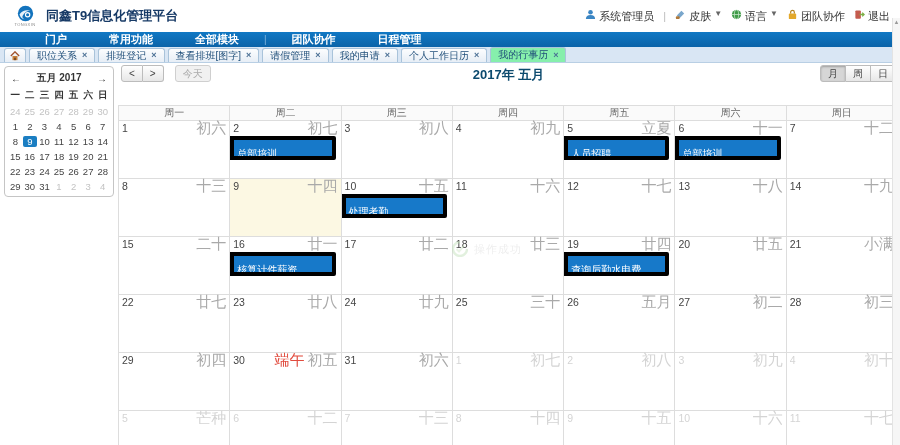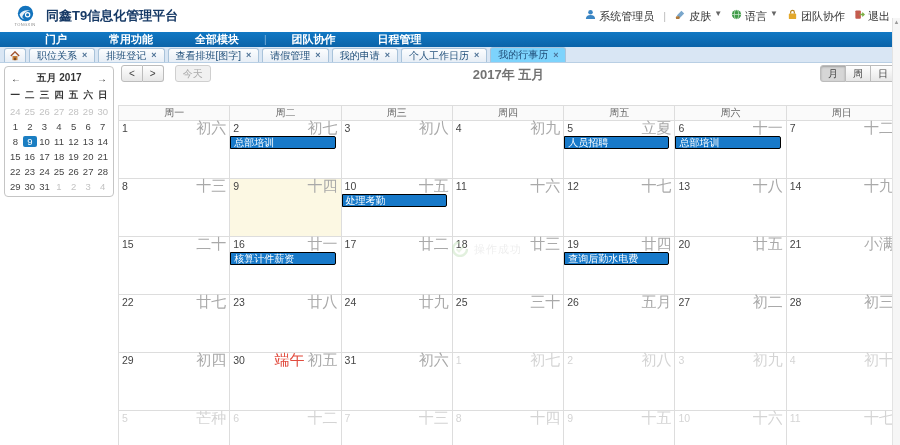--- a/index.html
+++ b/index.html
@@ -22,21 +22,21 @@
     padding-left:28px; gap:8px; }
   .nav-item { color:#fff; font-size:11px; font-weight:bold; padding:0 17px; cursor:pointer; line-height:15px; }
   .nav-div { color:#7fb4dd; font-size:10px; }
 
   
   .tab-bar { height:16px; background:#d9e6f4; border-bottom:1px solid #b9cfe4; display:flex;
     align-items:flex-end; padding:2px 4px 0 4px; }
   .tab { display:flex; align-items:center; gap:5px; font-size:10px; color:#1f4e79; background:linear-gradient(#fcfdfe,#e7eef6);
     border:1px solid #a9c3da; border-bottom:none; border-radius:3px 3px 0 0; padding:1px 7px; margin-right:3px;
     height:14px; cursor:pointer; white-space:nowrap; }
-  .tab.active { background:#7dd3fc; height:15px; }
+  .tab.active { background:#86efac; height:15px; }
   .tab .close { color:#4a6f94; font-weight:bold; font-size:9px; line-height:9px; cursor:pointer; }
   .tab.home { padding:1px 5px; }
 
   
   .content { display:flex; height:388px; background:#fff; }
   .left-panel { width:118px; flex:none; }
   .mini { border:1px solid #c5c5c5; border-radius:4px; margin:3px 4px; padding:2px 3px 4px; background:#fff; }
   .mini-head { display:flex; justify-content:space-between; align-items:center; font-size:10px; font-weight:bold;
     color:#333; padding:2px 3px 4px; }
   .mini-arrow { cursor:pointer; color:#333; font-size:10px; }
@@ -48,39 +48,39 @@
 
   
   .main-cal { flex:1; padding:1px 2px 0 0; position:relative; }
   .toolbar { position:relative; height:19px; margin:1px 1px 2px 2px; }
   .btn { height:17px; line-height:15px; font-size:10px; padding:0 7px; background:linear-gradient(#fefefe,#e7e7e7);
     border:1px solid #bcbcbc; color:#444; cursor:pointer; }
   .tb-left { position:absolute; left:1px; top:0; display:flex; }
   .btn.prev { border-radius:3px 0 0 3px; }
   .btn.next { border-radius:0 3px 3px 0; border-left:none; }
   .btn.today { margin-left:11px; border-radius:3px; color:#aaa; background:#f1f1f1; border-color:#cfcfcf; }
-  .tb-title { text-align:center; font-size:13px; font-weight:bold; color:#737373; line-height:19px; }
+  .tb-title { text-align:center; font-size:13px; font-weight:bold; color:#0c4a6e; line-height:19px; }
   .tb-right { position:absolute; right:1px; top:0; display:flex; }
   .btn.view-first { border-radius:3px 0 0 3px; }
   .btn.view-mid { border-left:none; }
   .btn.view-last { border-radius:0 3px 3px 0; border-left:none; }
   .btn.view-active { background:#d6d6d6; box-shadow:inset 0 1px 2px rgba(0,0,0,.25); }
 
   table.cal { border-collapse:collapse; table-layout:fixed; width:100%;margin-top:21px; }
   table.cal th { border:1px solid #ddd; height:14px; font-size:10px; color:#666; font-weight:normal; background:#fafafa; }
   table.cal td { border:1px solid #ddd; height:58px; vertical-align:top; padding:0; }
   td.today { background:#fcf8e3; }
   .cell-head { display:flex; justify-content:space-between; padding:1px 3px 0 3px; font-size:10.5px; line-height:12px; }
   .cell-num { color:#444; }
   .cell-right { display:flex; gap:3px; }
   .cell-lunar { color:#a9a9a9; font-size:15px; }
   .cell-holiday { color:#e14b3e; font-size:15px; }
   td.out .cell-num, td.out .cell-lunar, td.out .cell-holiday { color:#d4d4d4; }
-  .event { margin:2px 5px 0 0; background:#1779c9; border:1px solid #000000; color:#fff; font-size:10px;
-    height:13px; line-height:12px; padding:0 3px; border-radius:0 2px 2px 0; overflow:hidden; white-space:nowrap; cursor:pointer; }
+  .event { margin:2px 5px 0 0; background:#1779c9; border:4px solid #000000; color:#fff; font-size:10px;
+    height:13px; line-height:12px; padding:8px 3px; border-radius:0 2px 2px 0; overflow:hidden; white-space:nowrap; cursor:pointer; }
 
   
   .watermark { position:absolute; left:452px; top:241px; display:flex; align-items:center; gap:6px;
     opacity:.45; pointer-events:none; }
   .watermark span { font-size:11px; color:#d9d9d9; letter-spacing:1px; }
 
   
   .scrollbar { position:absolute; right:0; top:18px; bottom:0; width:8px; background:#f6f6f6;
     border-left:1px solid #e3e3e3; z-index:5; }
   .scrollbar .arrow { display:block; text-align:center; font-size:6px; color:#999; line-height:8px; cursor:pointer; }

